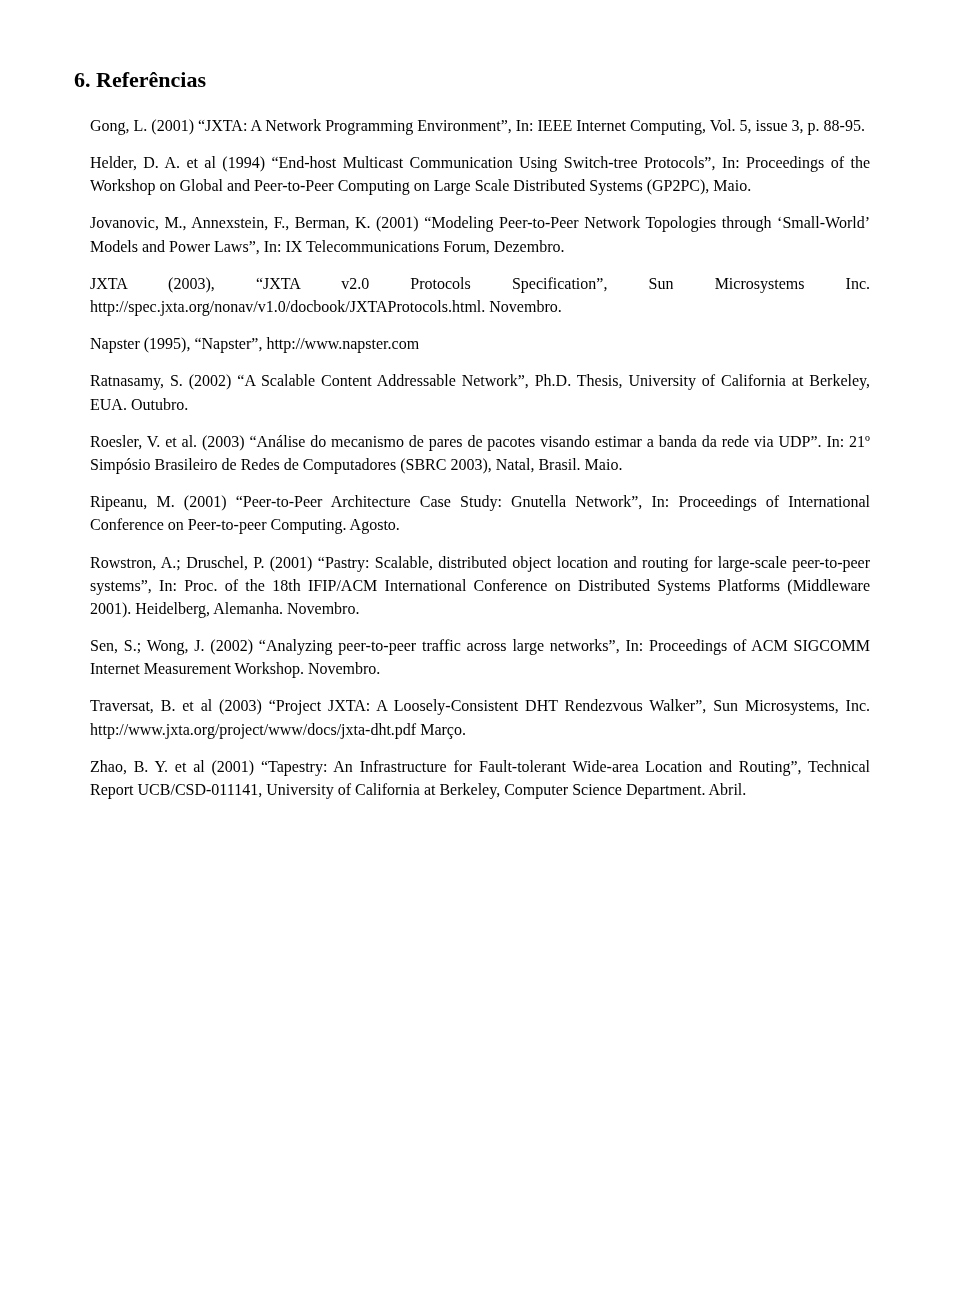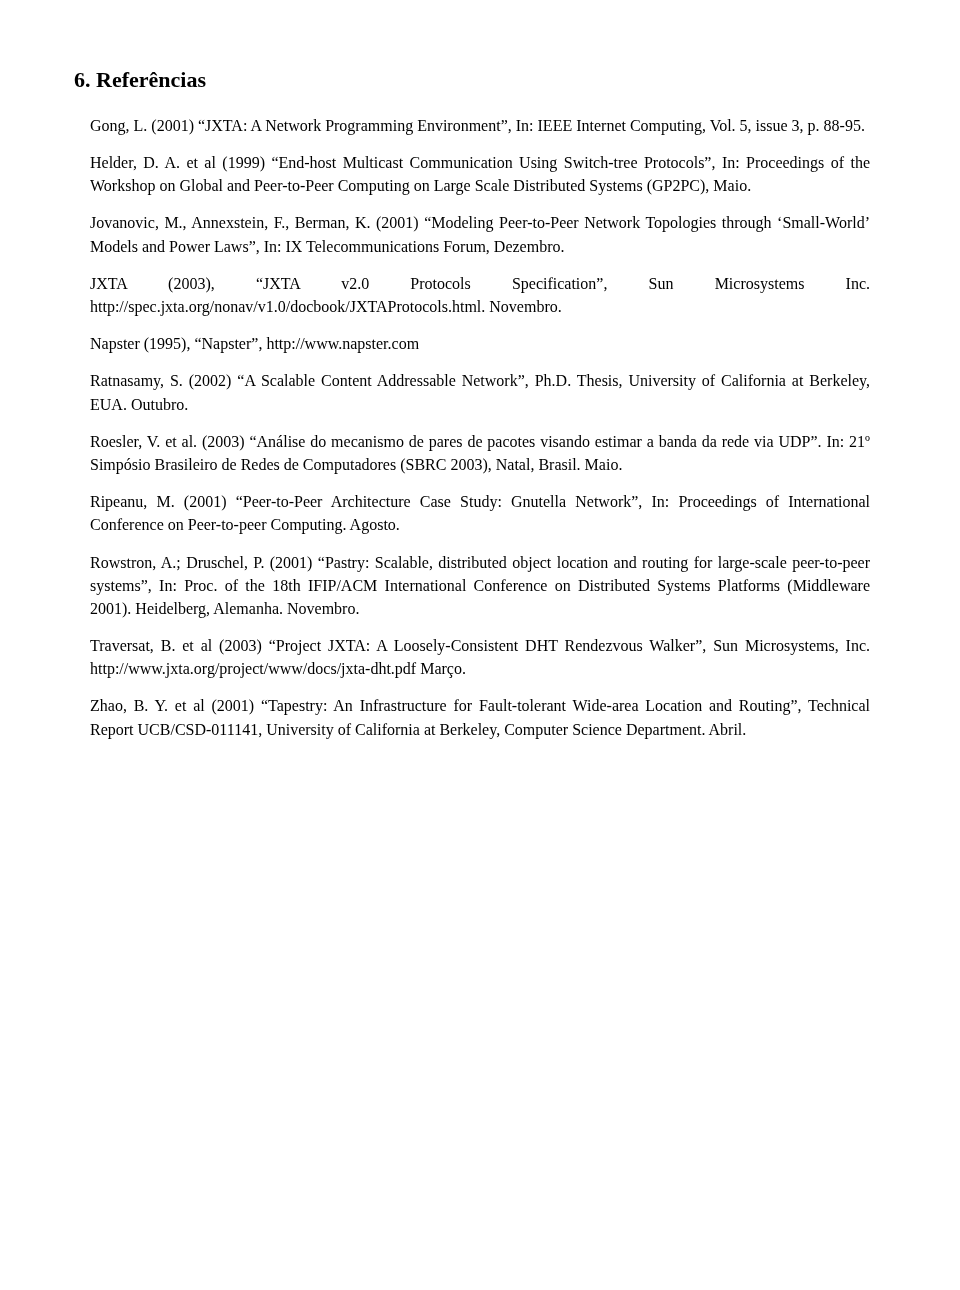--- a/index.html
+++ b/index.html
@@ -31,21 +31,21 @@
 </head>
 <body>
 
 <h1>6. Referências</h1>
 
 <div id="references-container">
 <div class="ref-entry">
       <p>Gong, L. (2001) “JXTA: A Network Programming Environment”, In: IEEE Internet Computing, Vol. 5, issue 3, p. 88-95.</p>
     </div>
     <div class="ref-entry">
-      <p>Helder, D. A. et al (1999) “End-host Multicast Communication Using Switch-tree Protocols”, In: Proceedings of the Workshop on Global and Peer-to-Peer Computing on Large Scale Distributed Systems (GP2PC), Maio.</p>
+      <p>Helder, D. A. et al (1994) “End-host Multicast Communication Using Switch-tree Protocols”, In: Proceedings of the Workshop on Global and Peer-to-Peer Computing on Large Scale Distributed Systems (GP2PC), Maio.</p>
     </div>
     <div class="ref-entry">
       <p>Jovanovic, M., Annexstein, F., Berman, K. (2001) “Modeling Peer-to-Peer Network Topologies through ‘Small-World’ Models and Power Laws”, In: IX Telecommunications Forum, Dezembro.</p>
     </div>
     <div class="ref-entry">
       <p>JXTA (2003), “JXTA v2.0 Protocols Specification”, Sun Microsystems Inc. http://spec.jxta.org/nonav/v1.0/docbook/JXTAProtocols.html. Novembro.</p>
     </div>
     <div class="ref-entry">
       <p>Napster (1995), “Napster”, http://www.napster.com</p>
     </div>
@@ -55,18 +55,21 @@
     <div class="ref-entry">
       <p>Roesler, V. et al. (2003) “Análise do mecanismo de pares de pacotes visando estimar a banda da rede via UDP”. In: 21º Simpósio Brasileiro de Redes de Computadores (SBRC 2003), Natal, Brasil. Maio.</p>
     </div>
     <div class="ref-entry">
       <p>Ripeanu, M. (2001) “Peer-to-Peer Architecture Case Study: Gnutella Network”, In: Proceedings of International Conference on Peer-to-peer Computing. Agosto.</p>
     </div>
     <div class="ref-entry">
       <p>Rowstron, A.; Druschel, P. (2001) “Pastry: Scalable, distributed object location and routing for large-scale peer-to-peer systems”, In: Proc. of the 18th IFIP/ACM International Conference on Distributed Systems Platforms (Middleware 2001). Heidelberg, Alemanha. Novembro.</p>
     </div>
     <div class="ref-entry">
+      <p>Sen, S.; Wong, J. (2002) “Analyzing peer-to-peer traffic across large networks”, In: Proceedings of ACM SIGCOMM Internet Measurement Workshop. Novembro.</p>
+    </div>
+    <div class="ref-entry">
       <p>Traversat, B. et al (2003) “Project JXTA: A Loosely-Consistent DHT Rendezvous Walker”, Sun Microsystems, Inc. http://www.jxta.org/project/www/docs/jxta-dht.pdf Março.</p>
     </div>
     <div class="ref-entry">
       <p>Zhao, B. Y. et al (2001) “Tapestry: An Infrastructure for Fault-tolerant Wide-area Location and Routing”, Technical Report UCB/CSD-011141, University of California at Berkeley, Computer Science Department. Abril.</p>
     </div>
   </div>
 
 </body></html>

